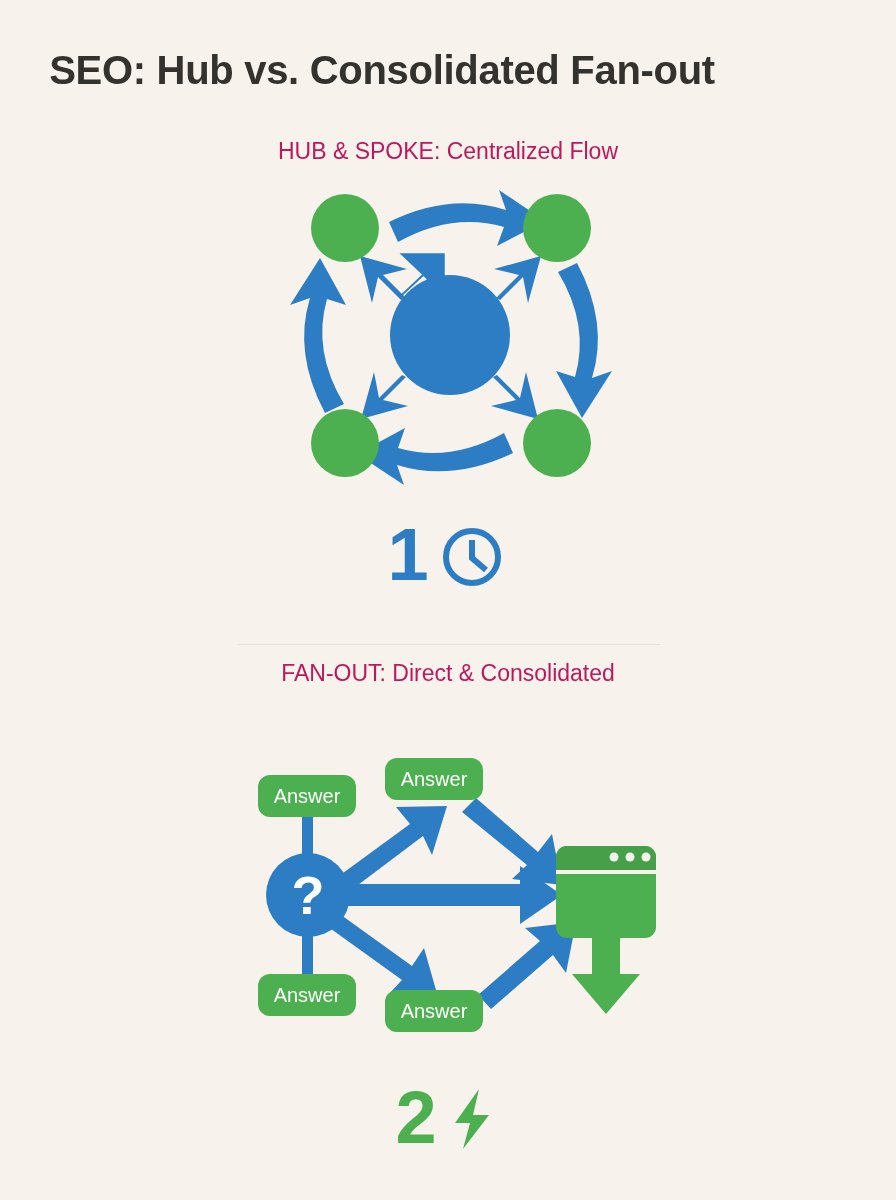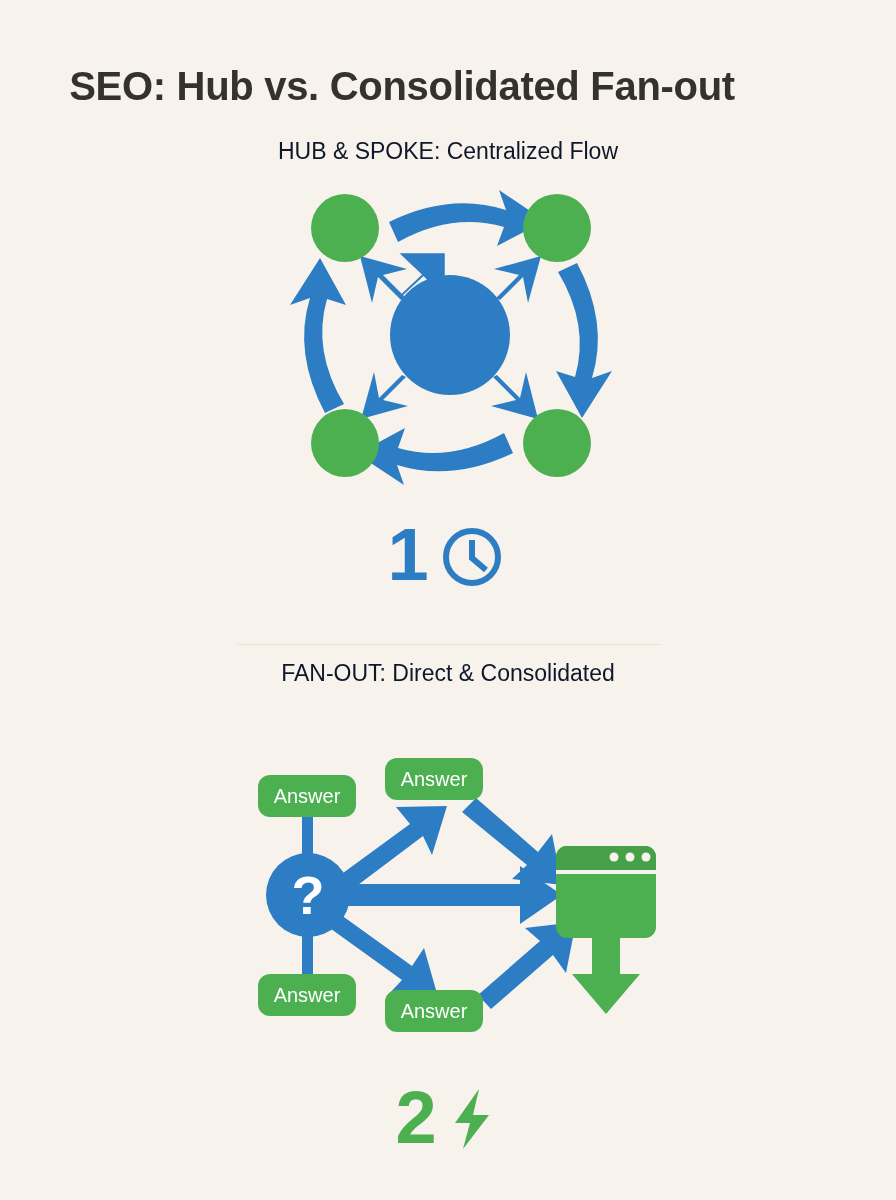--- a/index.html
+++ b/index.html
@@ -19,40 +19,39 @@
     position: relative;
     width: 896px;
     height: 1200px;
     background: #f7f3ec;
   }
 
   
   .main-title {
     position: absolute;
     left: 0;
-    top: 64px;
+    top: 48px;
     width: 764px;
     text-align: center;
     font-size: 40px;
     font-weight: 700;
     letter-spacing: -0.3px;
     color: #33322e;
     white-space: nowrap;
-    padding-left: 20px;
   }
 
   
   .section-heading {
     position: absolute;
     left: 0;
     width: 896px;
     text-align: center;
     font-size: 23px;
     font-weight: 400;
-    color: #0f172a;
+    color: #be185d;
     white-space: nowrap;
   }
   #heading-hub { top: 138px; }
   #heading-fanout { top: 660px; }
 
   
   .divider {
     position: absolute;
     left: 238px;
     top: 644px;

